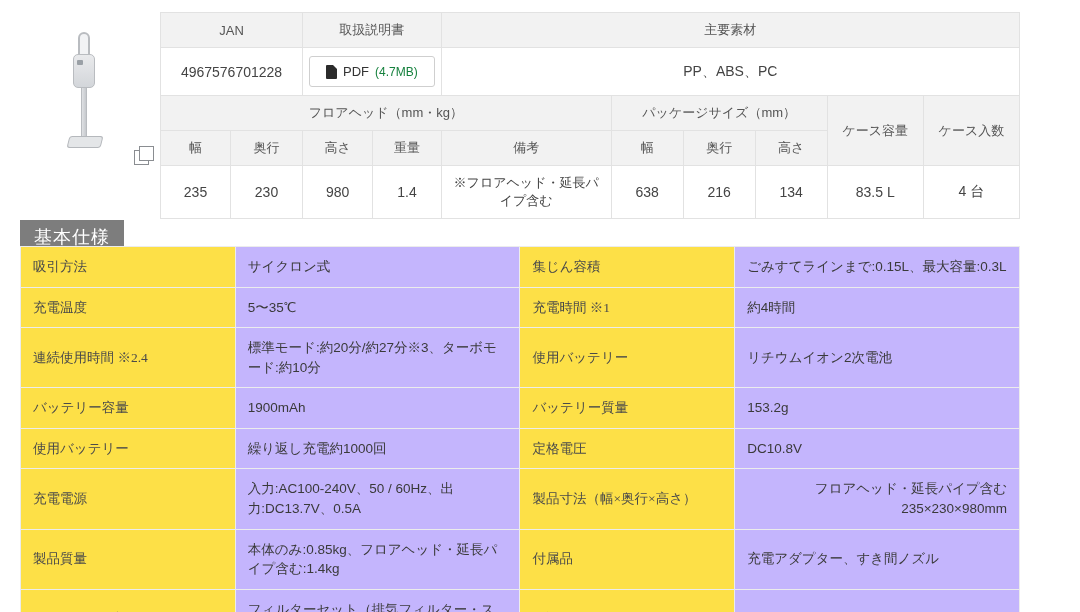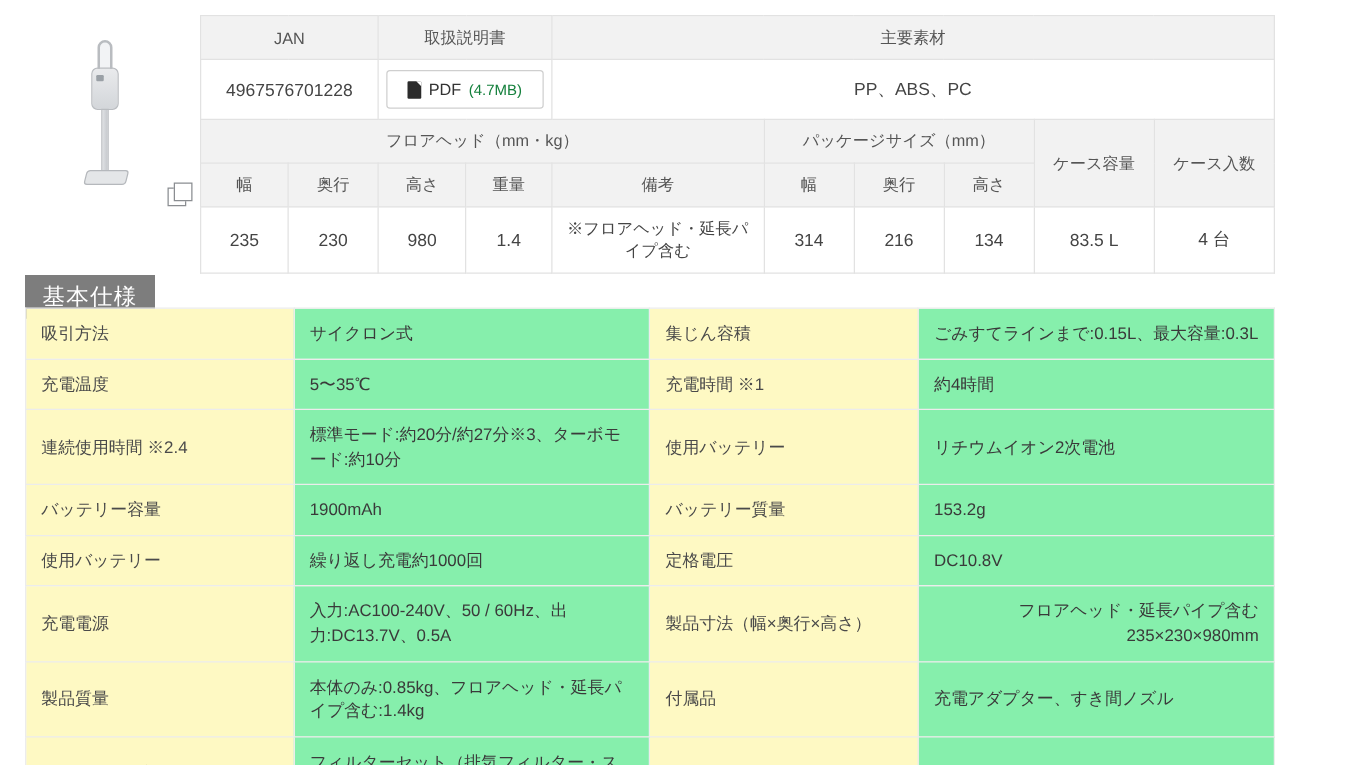--- a/index.html
+++ b/index.html
@@ -158,27 +158,28 @@
     border-collapse: collapse;
     font-size: 13.5px;
   }
   .basic-table td {
     border: 1px solid #ececec;
     padding: 10px 12px;
     vertical-align: middle;
     line-height: 1.45;
   }
   .basic-table td.k {
-    background: #fef9c3;
+    background: #fde047;
     color: #4a4a4a;
     width: 215px;
     font-size: 13.5px;
+    font-family: Liberation Serif, serif;
   }
   .basic-table td.v {
-    background: #86efac;
+    background: #c4b5fd;
     color: #3a3a3a;
     width: 285px;
   }
   .nowrap-pre { white-space: pre-line; text-align: right; }
 </style>
 </head>
 <body>
 
 <div class="page">
 
@@ -229,21 +230,21 @@
       <td class="hd" style="width:72px">幅</td>
       <td class="hd" style="width:72px">奥行</td>
       <td class="hd" style="width:72px">高さ</td>
     </tr>
     <tr>
       <td class="val">235</td>
       <td class="val">230</td>
       <td class="val">980</td>
       <td class="val">1.4</td>
       <td class="val" style="font-size:13px">※フロアヘッド・延長パイプ含む</td>
-      <td class="val">314</td>
+      <td class="val">638</td>
       <td class="val">216</td>
       <td class="val">134</td>
       <td class="val">83.5 L</td>
       <td class="val">4 台</td>
     </tr>
   </tbody>
     </table>
 
   <div class="section-label">基本仕様</div>
 

